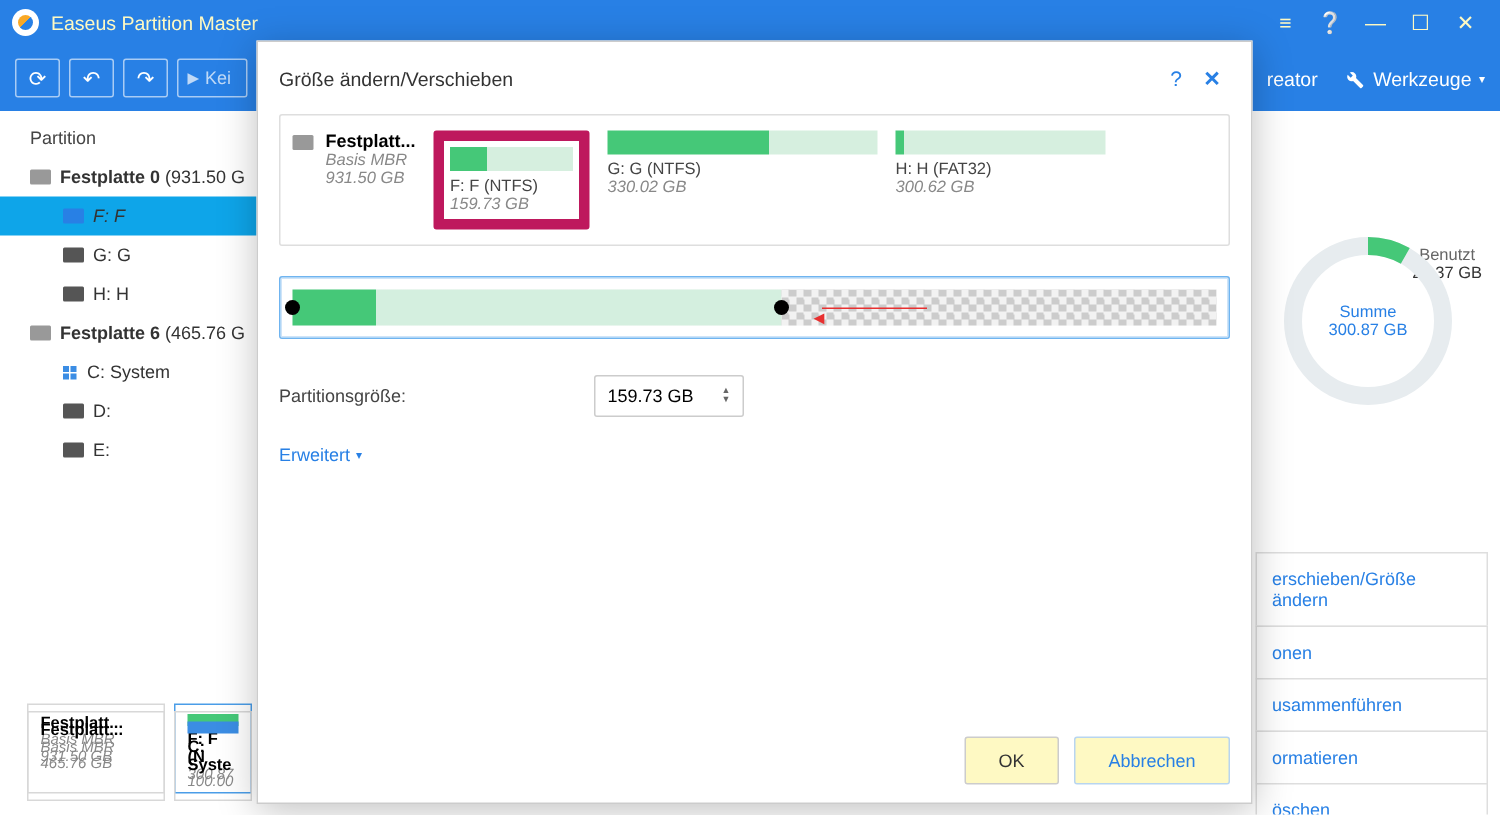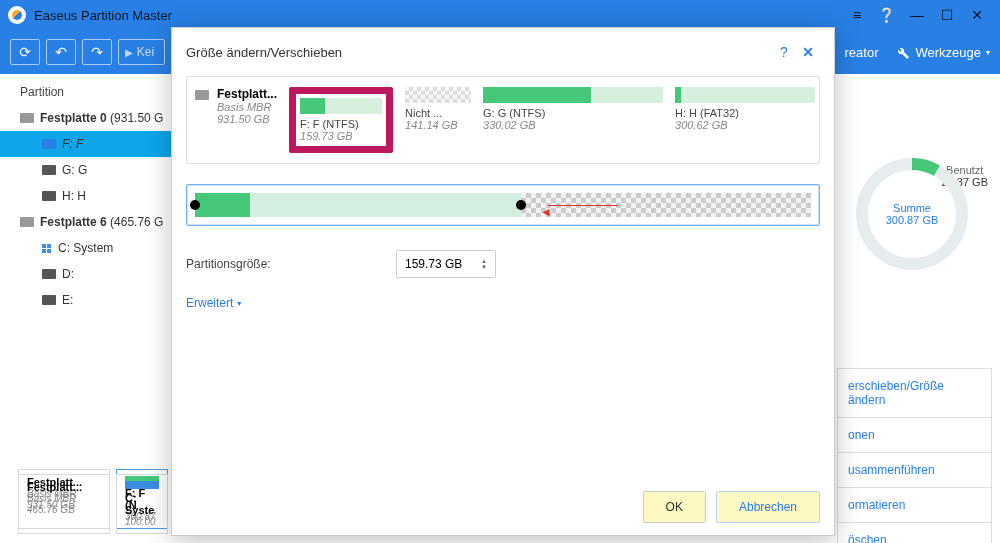--- a/index.html
+++ b/index.html
@@ -1,18 +1,18 @@
 <!DOCTYPE html>
 <html><head>
   <meta charset="utf-8">
   <style>
     * { box-sizing: border-box; margin: 0; padding: 0; font-family: -apple-system, BlinkMacSystemFont, "Segoe UI", Arial, sans-serif; }
     body { width: 1000px; height: 543px; overflow: hidden; background: #fff; font-size: 12px; }
 
-    .titlebar { height: 30px; background: #2880e5; color: #0f172a; display: flex; align-items: center; padding: 0 8px; }
+    .titlebar { height: 30px; background: #2880e5; color: #fef9c3; display: flex; align-items: center; padding: 0 8px; }
     .titlebar-logo { width: 18px; height: 18px; border-radius: 50%; background: #fff; margin-right: 8px; display: flex; align-items: center; justify-content: center; }
     .titlebar-logo::before { content: ""; width: 10px; height: 10px; border-radius: 50%; background: linear-gradient(135deg, #f9a825 0%, #f9a825 50%, #2880e5 50%, #2880e5 100%); }
     .titlebar-title { flex: 0 0 auto; font-size: 13px; }
     .titlebar-spacer { flex: 1; }
     .titlebar-icon { width: 30px; height: 30px; display: flex; align-items: center; justify-content: center; cursor: pointer; font-size: 14px; }
 
     .toolbar { height: 44px; background: #2880e5; display: flex; align-items: center; padding: 0 10px; gap: 6px; position: relative; }
     .tool-btn { width: 30px; height: 26px; border: 1px solid rgba(255,255,255,0.6); display: flex; align-items: center; justify-content: center; color: #fff; font-size: 14px; cursor: pointer; border-radius: 2px; }
     .tool-play { display: flex; align-items: center; padding: 0 10px 0 6px; height: 26px; border: 1px solid rgba(255,255,255,0.6); color: rgba(255,255,255,0.7); border-radius: 2px; gap: 4px; cursor: pointer; }
     .tool-right { position: absolute; right: 10px; display: flex; gap: 16px; color: #fff; font-size: 13px; }
@@ -271,25 +271,20 @@
           <div class="sub">Basis MBR</div>
           <div class="sub">931.50 GB</div>
         </div>
       </div>
       <div class="dov-part selected">
         <span class="dov-bar bar-f"></span>
         <div class="dov-label">F: F (NTFS)</div>
         <div class="dov-size">159.73 GB</div>
       </div>
       <div class="dov-part">
-        <span class="dov-bar bar-unalloc"></span>
-        <div class="dov-label">Nicht ...</div>
-        <div class="dov-size">141.14 GB</div>
-      </div>
-      <div class="dov-part">
         <span class="dov-bar bar-g"></span>
         <div class="dov-label">G: G (NTFS)</div>
         <div class="dov-size">330.02 GB</div>
       </div>
       <div class="dov-part">
         <span class="dov-bar bar-h"></span>
         <div class="dov-label">H: H (FAT32)</div>
         <div class="dov-size">300.62 GB</div>
       </div>
     </div>

